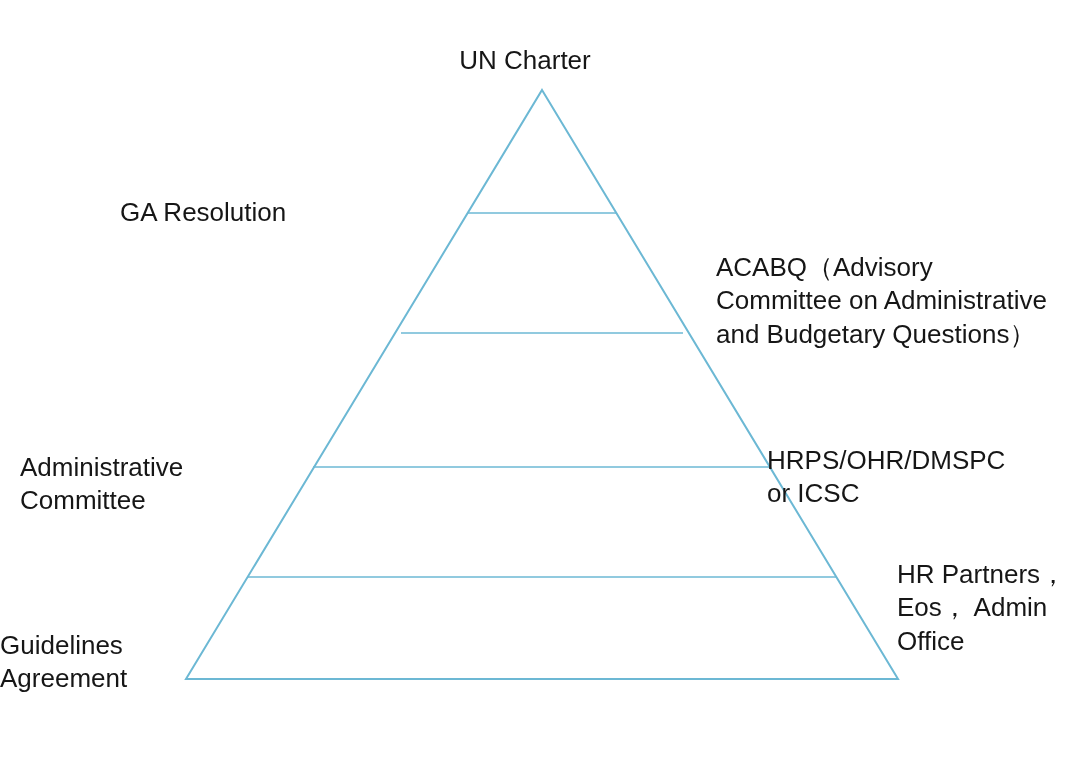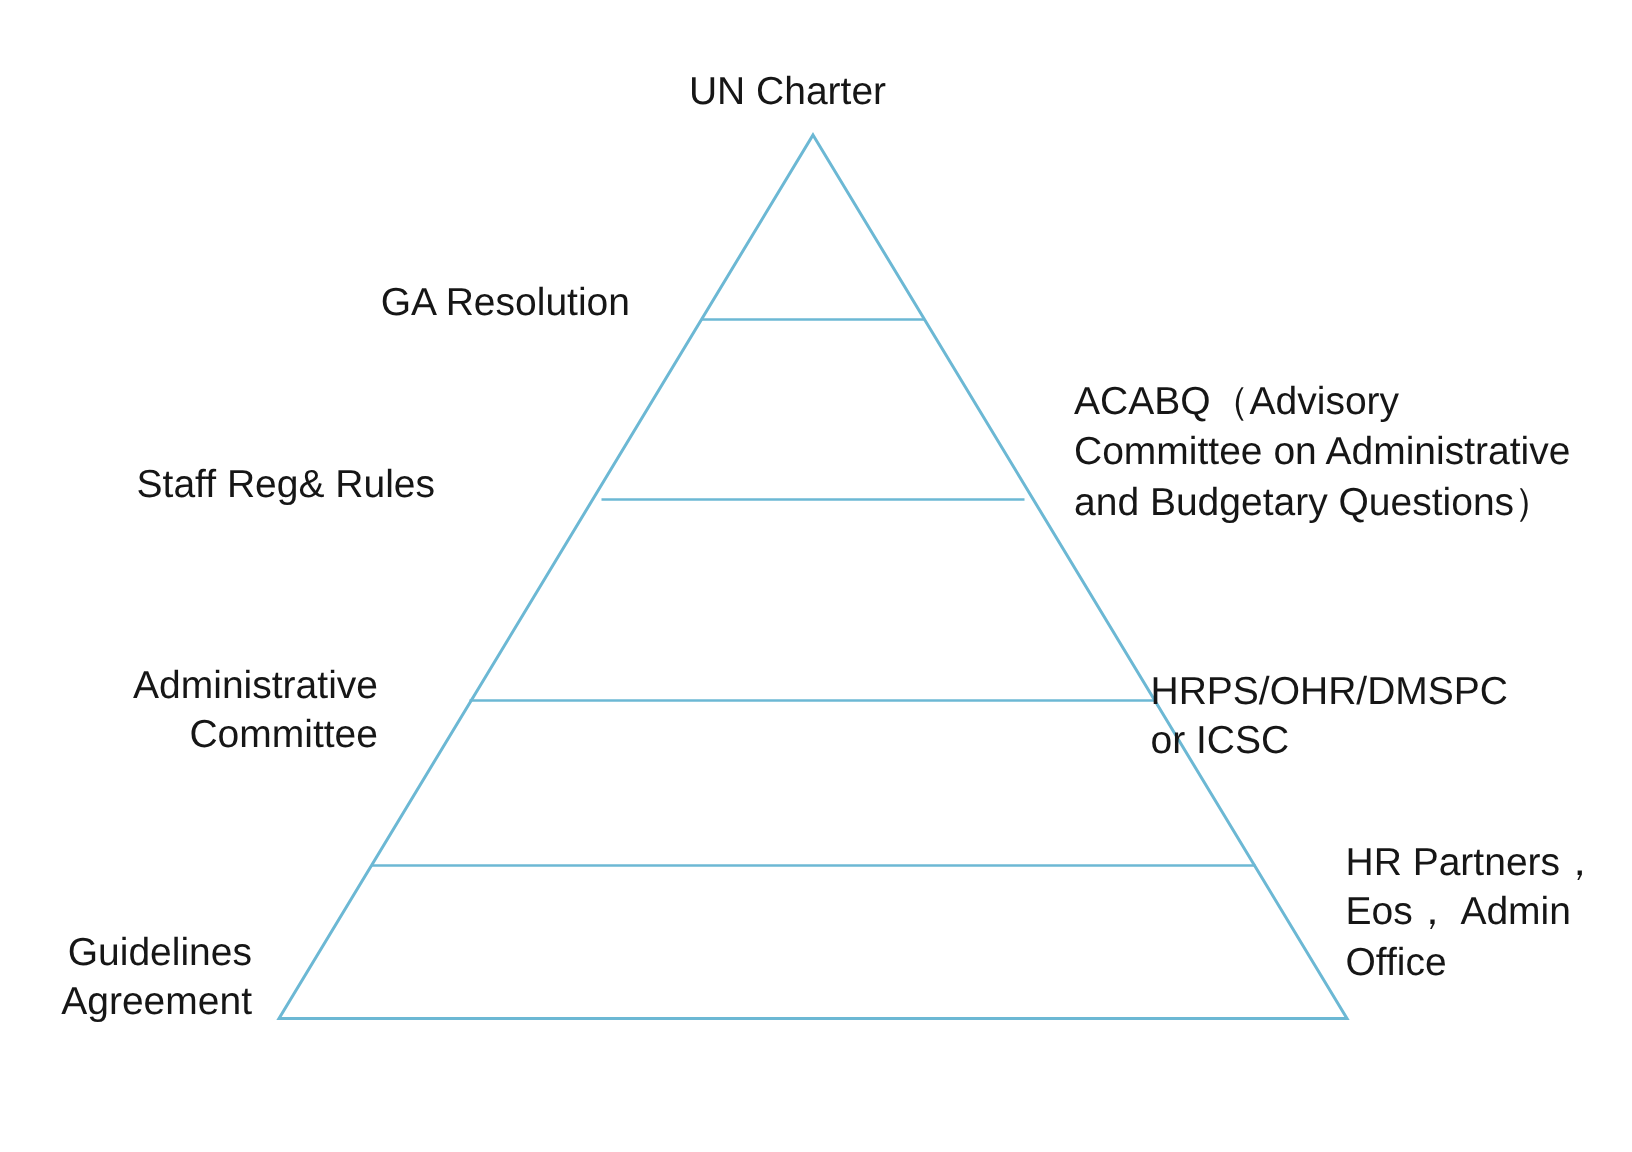--- a/index.html
+++ b/index.html
@@ -31,21 +31,21 @@
     height: 768px;
   }
   .lbl {
     position: absolute;
     font-size: 26px;
     line-height: 1.28;
     color: #161616;
     white-space: pre-line;
   }
   .lbl-left {
-    text-align: right;
+    margin-top: 11px;
   }
   .lbl-right {
     text-align: left;
   }
   .lbl-top {
     text-align: center;
   }
   
   #label-un-charter   { left: 330px; top: 44px;  width: 390px; }
   #label-ga-res       { left: 120px; top: 185px; width: 300px; }
@@ -74,21 +74,20 @@
     <line x1="468" y1="213" x2="616" y2="213" stroke="#6cb8d4" stroke-width="1.6"></line>
     <line x1="401" y1="333" x2="683" y2="333" stroke="#6cb8d4" stroke-width="1.6"></line>
     <line x1="313" y1="467" x2="771" y2="467" stroke="#6cb8d4" stroke-width="1.6"></line>
     <line x1="248" y1="577" x2="837" y2="577" stroke="#6cb8d4" stroke-width="1.6"></line>
   </svg>
 
   <div class="lbl lbl-top" id="label-un-charter">UN Charter</div>
 
   <div class="lbl lbl-left" id="label-ga-res">GA Resolution</div>
 
-  <div class="lbl lbl-left" id="label-staff-reg">Staff Reg&amp; Rules</div>
 
   <div class="lbl lbl-left" id="label-admin-ins">Administrative
 Committee</div>
 
   <div class="lbl lbl-left" id="label-guidelines">Guidelines
 Agreement</div>
 
 
   <div class="lbl lbl-right" id="label-acabq">ACABQ（Advisory Committee on Administrative and Budgetary Questions）</div>
 

